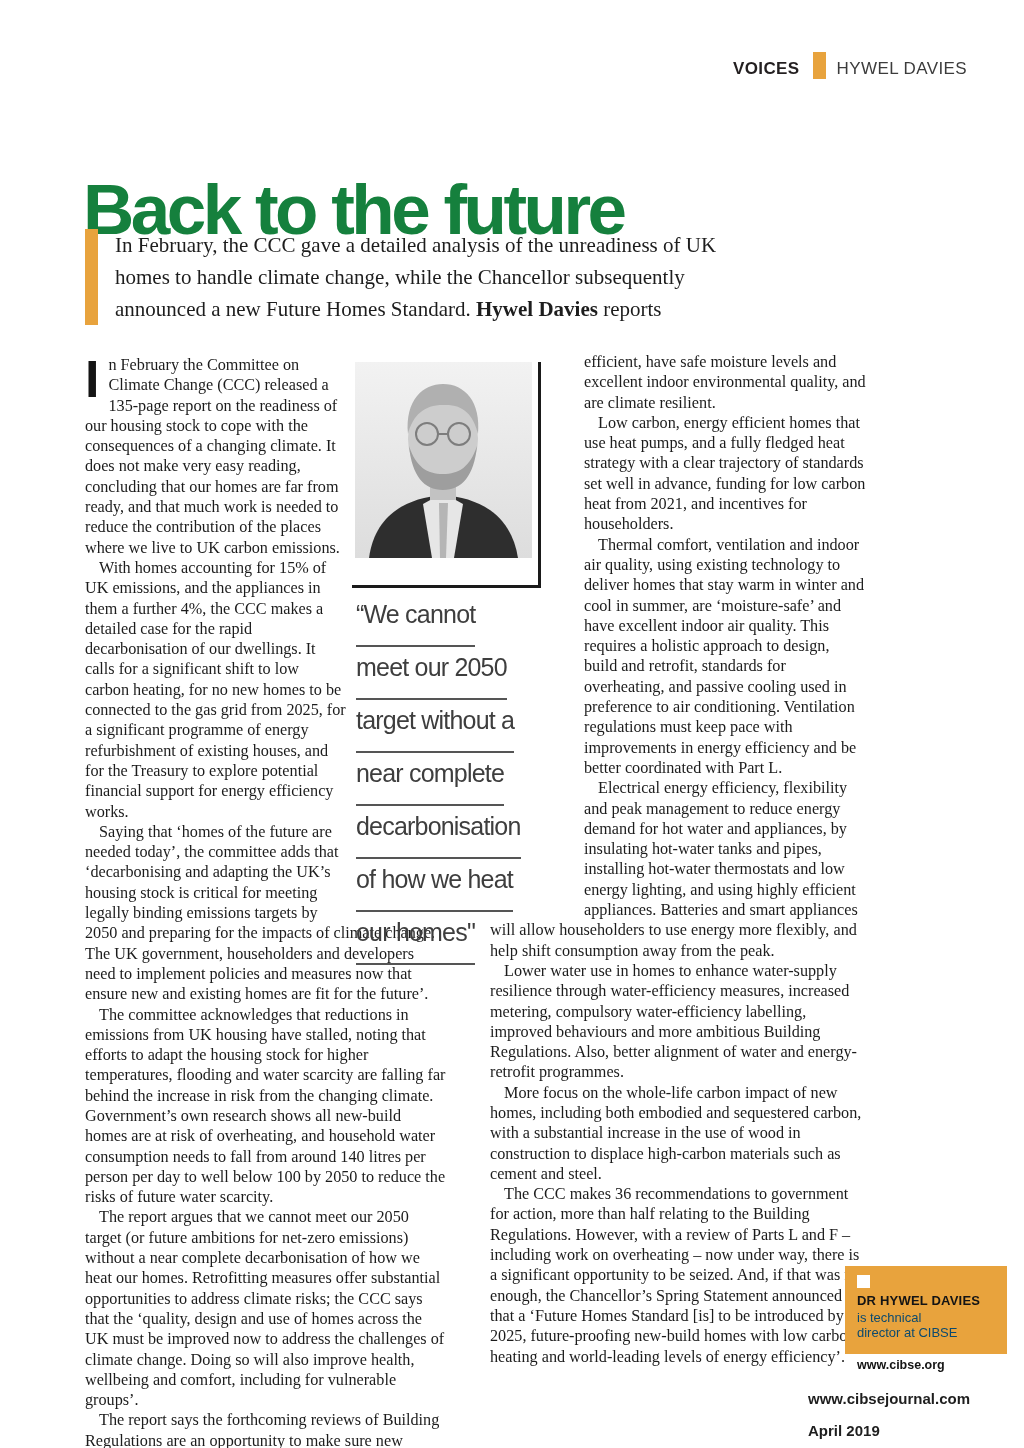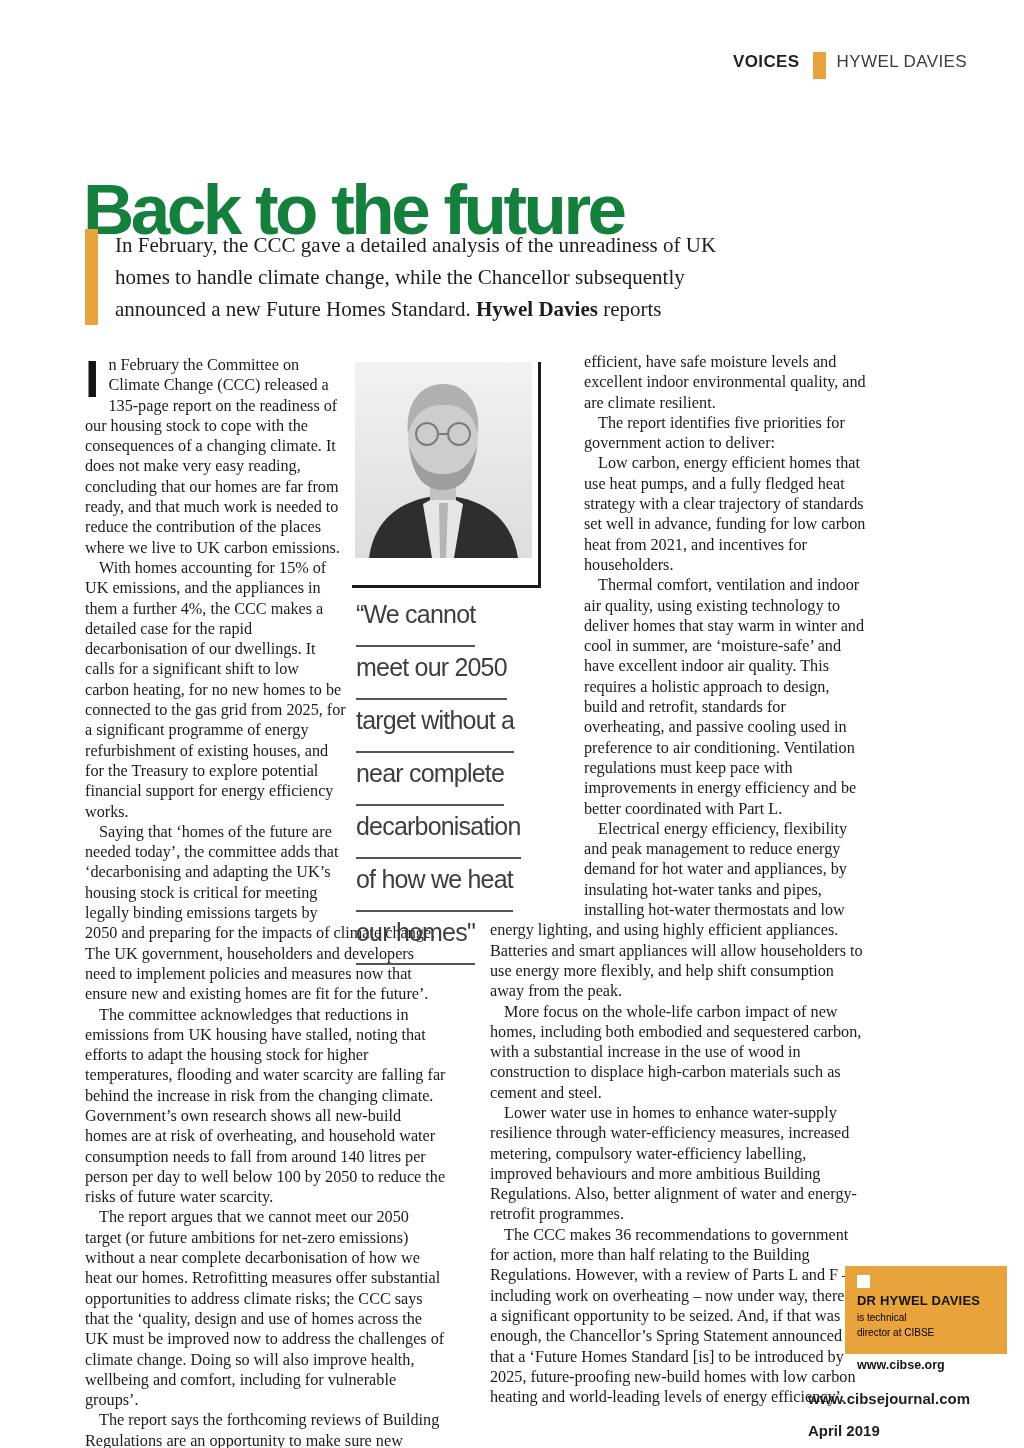--- a/index.html
+++ b/index.html
@@ -1,20 +1,20 @@
 <!DOCTYPE html>
 <html><head>
 <meta charset="utf-8">
 <style>
   html,body{margin:0;padding:0;}
   body{width:1024px;height:1448px;position:relative;background:#ffffff;
        font-family:"Liberation Serif", serif;color:#1b1b1b;overflow:hidden;}
 
   
-  .masthead{position:absolute;top:52px;right:57px;display:flex;align-items:flex-start;
+  .masthead{position:absolute;top:52px;right:57px;display:flex;align-items:flex-end;
             font-family:"Liberation Sans", sans-serif;font-size:17px;letter-spacing:.4px;margin-left:24px;}
   .masthead .section{font-weight:bold;color:#231f20;}
   .masthead .bar{width:13px;height:27px;background:#E8A33D;margin:0 11px 0 13px;}
   .masthead .author{color:#3c3c3c;}
 
   
   .headline{position:absolute;left:83px;top:126px;font-family:"Liberation Sans", sans-serif;
             font-weight:bold;font-size:71px;letter-spacing:-3.5px;color:#15803d;line-height:1;}
 
   
@@ -46,21 +46,21 @@
               font-family:"Liberation Sans", sans-serif;font-size:25px;letter-spacing:-0.8px;
               color:#3e3e3e;}
   .q-line{display:table;white-space:nowrap;padding-bottom:16px;margin-bottom:6px;
           border-bottom:2px solid #555;}
 
   
   .bio{position:absolute;left:845px;top:1266px;width:162px;height:88px;background:#E8A33D;
        box-sizing:border-box;padding:9px 12px;font-family:"Liberation Sans", sans-serif;}
   .bio .square{width:13px;height:13px;background:#ffffff;margin-bottom:5px;}
   .bio .name{font-weight:bold;font-size:13px;color:#141414;margin-bottom:2px;letter-spacing:.2px;}
-  .bio .role{font-size:10px;color:#000000;line-height:15px;}
+  .bio .role{font-size:13px;color:#0c4a6e;line-height:15px;}
   .bio .url{font-weight:bold;font-size:12.5px;color:#141414;margin-top:18px;}
 
   
   .footer{position:absolute;top:1390px;right:54px;display:flex;align-items:baseline;gap:15px;
           font-family:"Liberation Sans", sans-serif;font-weight:bold;color:#1e1e1e;font-size:15px;flex-direction:column;}
   .footer .pgnum{font-size:14px;}
 </style>
 </head>
 <body>
 
@@ -119,26 +119,25 @@
   <div class="q-line">target without a</div>
   <div class="q-line">near complete</div>
   <div class="q-line">decarbonisation</div>
   <div class="q-line">of how we heat</div>
   <div class="q-line">our homes"</div>
 </div>
 
 <div class="flow flow-right">
   <div class="spacer-l" aria-hidden="true"></div>
   <p>efficient, have safe moisture levels and excellent indoor environmental quality, and are climate resilient.</p>
-  <p class="indent">The report identifies five priorities for government action to deliver:</p>
   <p class="indent"><b>Low carbon, energy efficient homes</b><span> that use heat pumps, and a fully fledged heat strategy with a clear trajectory of standards set well in advance, funding for low carbon heat from 2021, and incentives for householders.</span></p>
   <p class="indent"><b>Thermal comfort, ventilation and indoor air quality,</b><span> using existing technology to deliver homes that stay warm in winter and cool in summer, are ‘moisture-safe’ and have excellent indoor air quality. This requires a holistic approach to design, build and retrofit, standards for overheating, and passive cooling used in preference to air conditioning. Ventilation regulations must keep pace with improvements in energy efficiency and be better coordinated with Part L.</span></p>
   <p class="indent"><b>Electrical energy efficiency, flexibility and peak management</b><span> to reduce energy demand for hot water and appliances, by insulating hot-water tanks and pipes, installing hot-water thermostats and low energy lighting, and using highly efficient appliances. Batteries and smart appliances will allow householders to use energy more flexibly, and help shift consumption away from the peak.</span></p>
+  <p class="indent"><b>Lower water use in homes</b><span> to enhance water-supply resilience through water-efficiency measures, increased metering, compulsory water-efficiency labelling, improved behaviours and more ambitious Building Regulations. Also, better alignment of water and energy-retrofit programmes.</span></p>
   <p class="indent"><b>More focus on the whole-life carbon impact of new homes</b><span>, including both embodied and sequestered carbon, with a substantial increase in the use of wood in construction to displace high-carbon materials such as cement and steel.</span></p>
-  <p class="indent"><b>Lower water use in homes</b><span> to enhance water-supply resilience through water-efficiency measures, increased metering, compulsory water-efficiency labelling, improved behaviours and more ambitious Building Regulations. Also, better alignment of water and energy-retrofit programmes.</span></p>
   <p class="indent">The CCC makes 36 recommendations to government for action, more than half relating to the Building Regulations. However, with a review of Parts L and F – including work on overheating – now under way, there is a significant opportunity to be seized. And, if that was not enough, the Chancellor’s Spring Statement announced that a ‘Future Homes Standard [is] to be introduced by 2025, future-proofing new-build homes with low carbon heating and world-leading levels of energy efficiency’.</p>
 </div>
 
 <div class="bio">
   <div class="square"></div>
   <div class="name">DR HYWEL DAVIES</div>
   <div class="role">is technical</div>
   <div class="role">director at CIBSE</div>
   <div class="url">www.cibse.org</div>
 </div>

